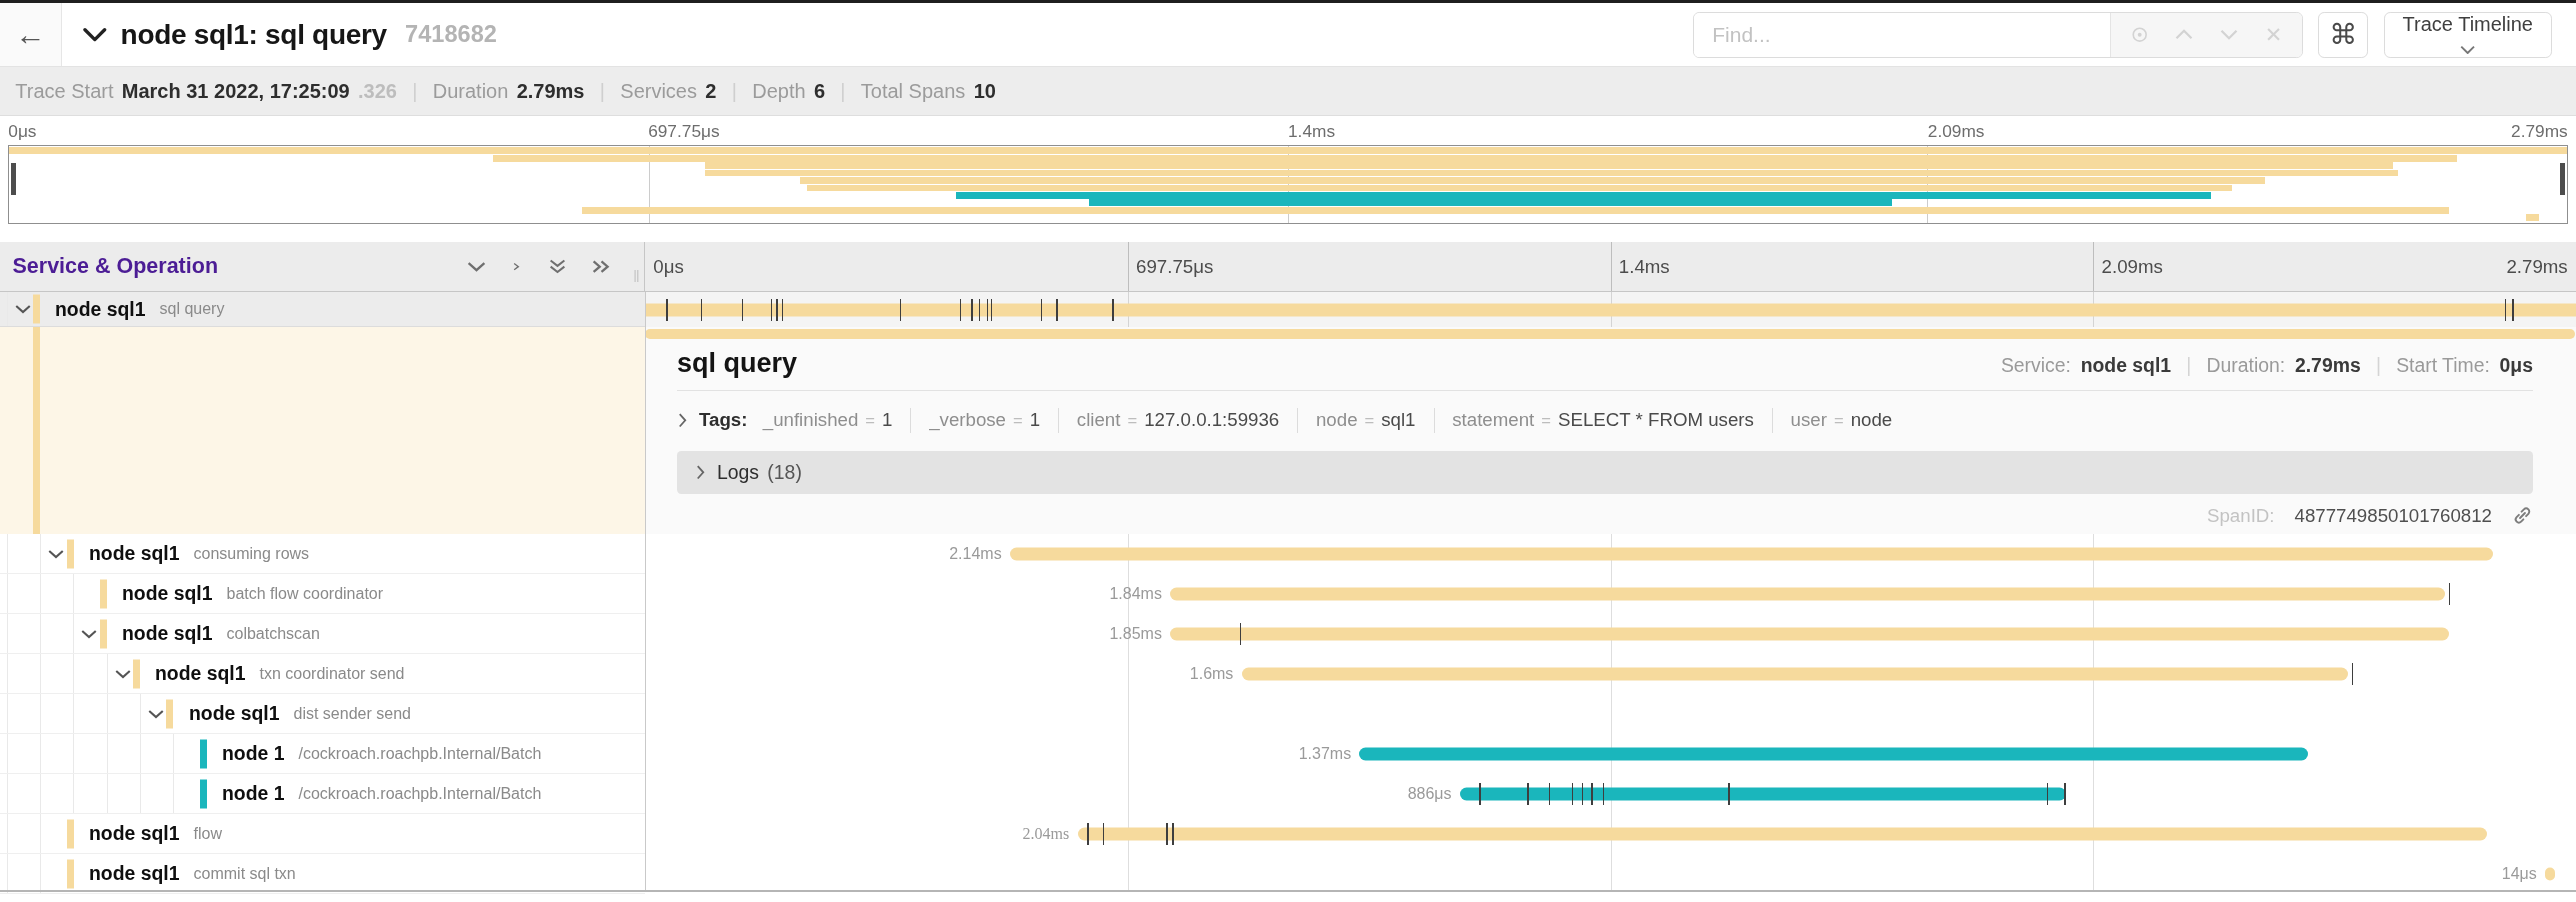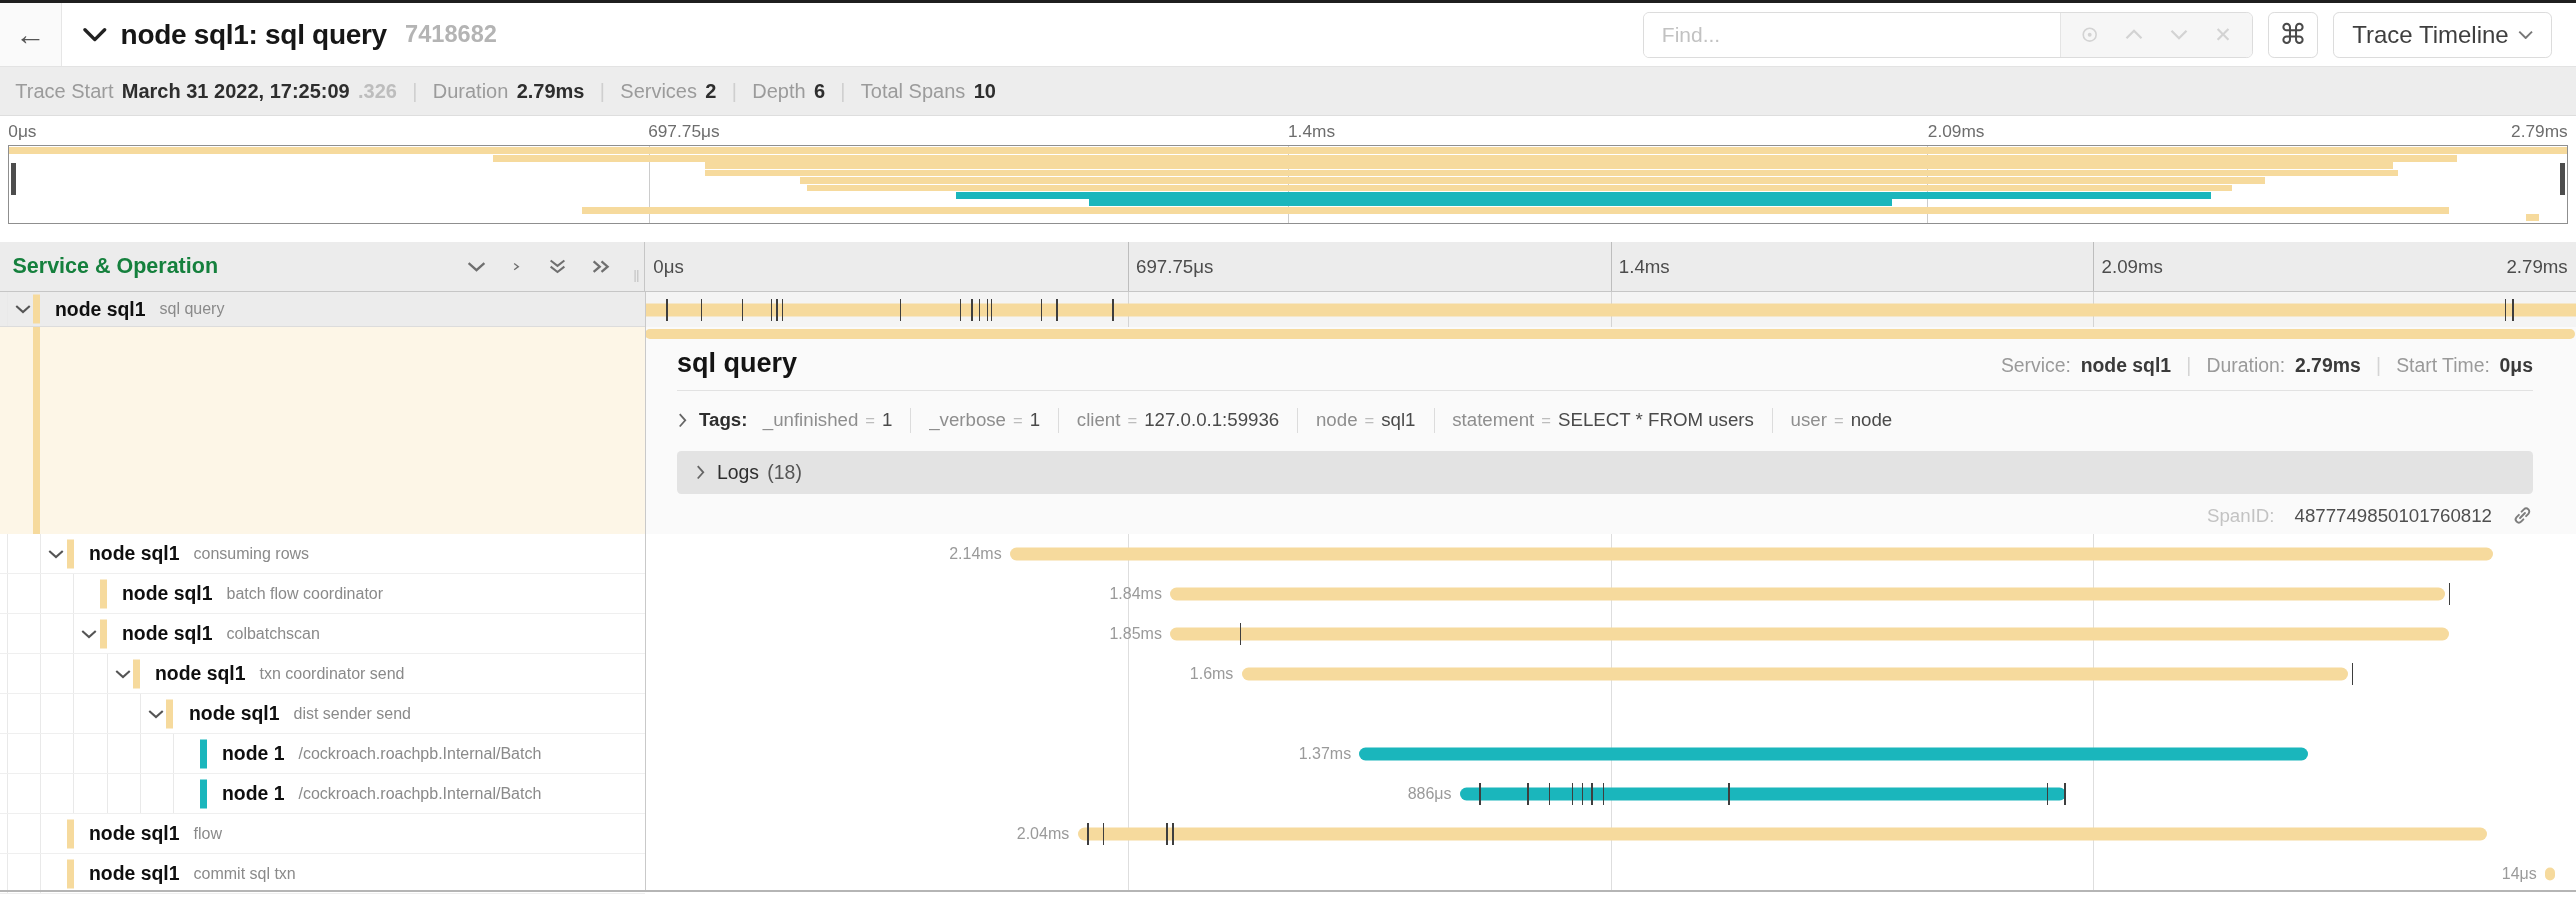--- a/index.html
+++ b/index.html
@@ -23,21 +23,21 @@
   .trace-id{font-size:23.6px;font-weight:bold;color:#b4b4b4;margin-left:4.2px;}
   .header-right{margin-left:auto;display:flex;align-items:center;gap:15.3px;padding-right:24px;}
   .find-group{display:flex;height:46px;border:0.7px solid #dcdcdc;border-radius:6.2px;overflow:hidden;background:#fff;}
   .find-input{width:416px;border:none;outline:none;padding:0 18px;font-size:21px;color:#333;}
   .find-input::placeholder{color:#c2c2c2;}
   .find-tools{display:flex;align-items:center;gap:23.6px;background:#f6f6f6;border-left:0.7px solid #e4e4e4;padding:0 18px;color:#d3d3d3;}
   .find-tools .tool{width:21px;height:21px;display:flex;align-items:center;justify-content:center;font-size:21px;color:#d3d3d3;}
   .cmd-btn{width:50px;height:46px;border:0.7px solid #dcdcdc;border-radius:6.2px;background:#fff;
     font-size:28px;color:#4a4a4a;display:flex;align-items:center;justify-content:center;cursor:pointer;}
   .view-btn{height:46px;border:0.7px solid #dcdcdc;border-radius:6.2px;background:#fff;display:flex;align-items:center;
-    gap:9px;padding:0 18px;font-size:24px;color:#3f3f3f;cursor:pointer;}
+    gap:9px;padding:0 18px;font-size:20px;color:#3f3f3f;cursor:pointer;flex-direction:column;}
   .view-btn .chev{width:15.3px;height:9.7px;color:#777;}
   
   .infobar{height:49px;background:#ededed;border-bottom:0.7px solid #dedede;display:flex;align-items:center;
     padding-left:15.3px;font-size:20px;color:#9b9b9b;}
   .infobar b{color:#2e2e2e;font-weight:bold;margin-left:8.3px;}
   .infobar .frac{color:#bdbdbd;font-weight:bold;}
   .info-sep{color:#cfcfcf;margin:0 15.3px;font-weight:normal;}
   
   .axis-row{height:29px;position:relative;margin:0 8.3px;background:#fff;font-size:17.3px;color:#6d6d6d;}
   .axis-row .axis-label{position:absolute;bottom:2.8px;}
@@ -45,21 +45,21 @@
   .mm-grid{position:absolute;top:0;bottom:0;border-left:0.7px solid #cccccc;}
   .mm-rows{position:absolute;inset:1.4px 0;display:flex;flex-direction:column;}
   .mm-row{flex:1;position:relative;}
   .mm-bar{position:absolute;top:0;bottom:0.7px;}
   .mm-handle{position:absolute;width:4.9px;height:32px;top:16.6px;background:#4d4d4d;z-index:3;}
   .mm-gap{height:18px;background:#fff;}
   
   .grid-header{height:50px;display:flex;border-bottom:0.7px solid #c6c6c6;}
   .gh-left{width:645px;background:var(--hdr-gray);border-right:0.7px solid #c6c6c6;display:flex;align-items:center;
     padding:0 12.5px;position:relative;}
-  .gh-title{font-size:21.5px;font-weight:bold;color:#15803d;}
+  .gh-title{font-size:21.5px;font-weight:bold;color:#4c1d95;}
   .gh-icons{margin-left:auto;display:flex;align-items:center;gap:23.6px;color:#6f6f6f;margin-right:19.4px;}
   .gh-icons .gicon{width:21px;height:15.3px;cursor:pointer;}
   .gh-grip{position:absolute;right:2.8px;bottom:4.2px;font-size:16.6px;color:#c9c9c9;letter-spacing:1.4px;}
   .gh-right{flex:1;position:relative;background:var(--hdr-gray);font-size:18.7px;color:#4c4c4c;}
   .gh-right .ruler-line{position:absolute;top:0;bottom:0;border-left:0.7px solid #bdbdbd;}
   .gh-right .axis-label{position:absolute;top:50%;transform:translateY(-50%);}
   
   .timeline-body{position:relative;height:611px;background:#fff;}
   .gridlines{position:absolute;left:645px;right:0;top:0;height:598px;z-index:0;}
   .gridlines .gl{position:absolute;top:0;bottom:0;border-left:0.7px solid #dedede;}
@@ -487,21 +487,21 @@
       <div class="span-row">
         <div class="sr-left">
           <div class="guide" style="left: 7px;"></div>
           <div class="guide" style="left: 40px;"></div>
           <div class="svc-bar" style="left: 67px; background: rgb(246, 218, 157);"></div>
           <span class="svc" style="margin-left: 89px;">node sql1</span>
           <span class="op">flow</span>
         </div>
         <div class="sr-right">
           <div class="tl-bar" style="left: 22.4%; width: 73%; background: rgb(246, 218, 157);"></div>
-          <div class="tl-dur" style="left: 22.4%; transform: translate(calc(-100% - 8.3px), -50%);">2.04ms</div>
+          <div class="tl-dur" style="left: 22.4%; transform: translate(calc(-100% - 8.3px), -50%); font-family: Liberation Serif, serif;">2.04ms</div>
           <div class="tl-tick" style="left: 22.9%;"></div>
           <div class="tl-tick" style="left: 23.7%;"></div>
           <div class="tl-tick" style="left: 27%;"></div>
           <div class="tl-tick" style="left: 27.3%;"></div>
         </div>
       </div>
       <div class="span-row">
         <div class="sr-left">
           <div class="guide" style="left: 7px;"></div>
           <div class="guide" style="left: 40px;"></div>

